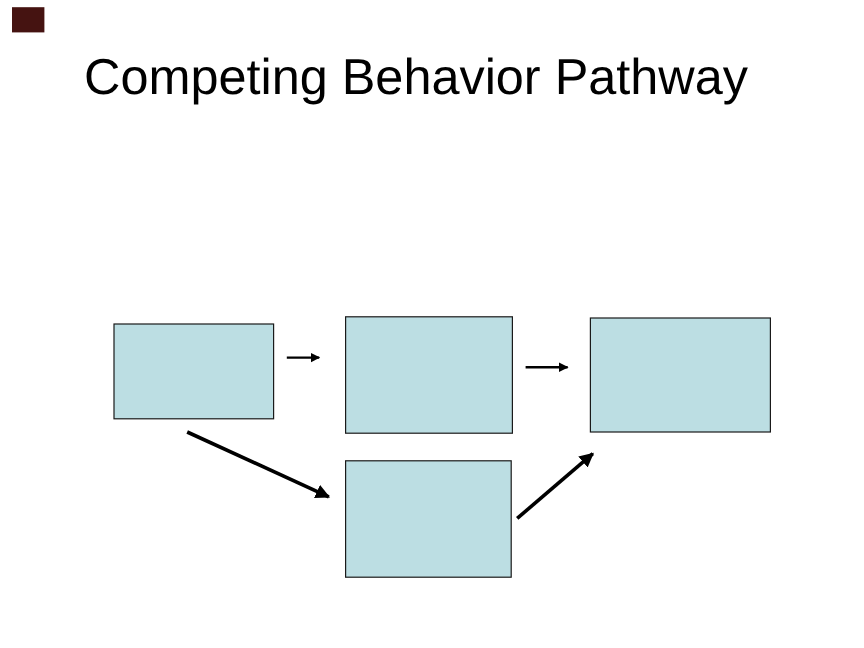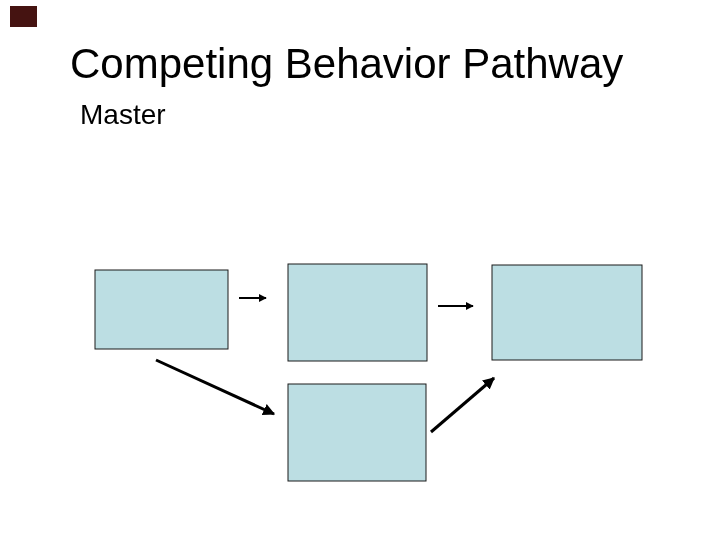--- a/index.html
+++ b/index.html
@@ -46,21 +46,20 @@
     left: 0;
     top: 0;
   }
 </style>
 </head>
 <body>
 
 <div class="slide" style="background: rgb(255, 255, 255);">
   <div class="chip" style="background: rgb(69, 19, 17);"></div>
   <div class="slide-title" style="color: rgb(0, 0, 0);">Competing Behavior Pathway</div>
-  <div class="slide-subtitle" style="color: rgb(0, 0, 0);">Master</div>
   <svg id="diagram" width="720" height="540" viewBox="0 0 720 540" xmlns="http://www.w3.org/2000/svg">
       <defs>
         <marker id="arrowhead" markerWidth="5" markerHeight="5" refX="3.6" refY="2" orient="auto" markerUnits="strokeWidth">
           <path d="M0,0 L4,2 L0,4 Z" fill="#000000"></path>
         </marker>
       </defs>
       <rect x="95" y="270" width="133" height="79" fill="#bcdee3" stroke="#1a1a1a" stroke-width="1"></rect>
       <rect x="288" y="264" width="139" height="97" fill="#bcdee3" stroke="#1a1a1a" stroke-width="1"></rect>
       <rect x="492" y="265" width="150" height="95" fill="#bcdee3" stroke="#1a1a1a" stroke-width="1"></rect>
       <rect x="288" y="384" width="138" height="97" fill="#bcdee3" stroke="#1a1a1a" stroke-width="1"></rect>

